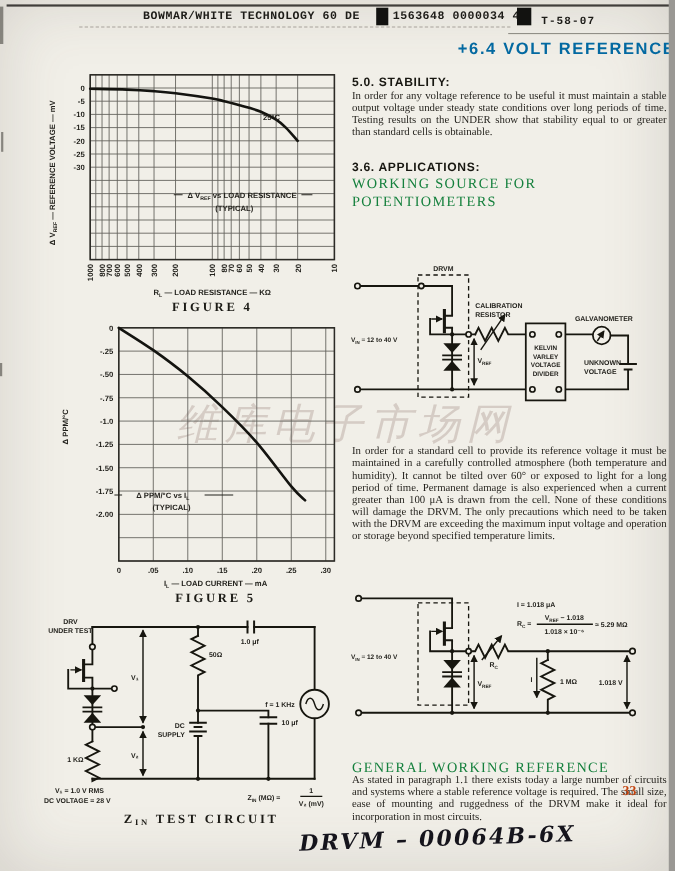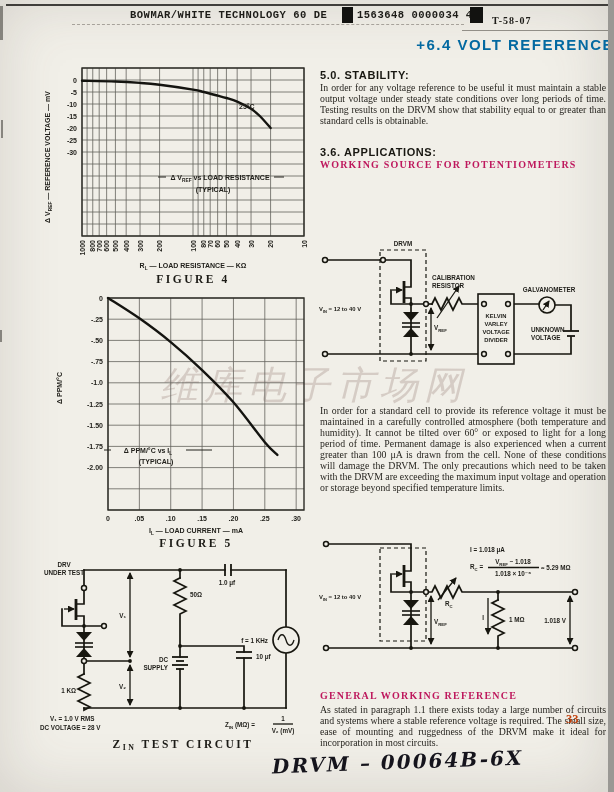--- a/index.html
+++ b/index.html
@@ -12,21 +12,21 @@
   .blk{background:#121210;}
   .mono{font-family:"Liberation Mono","DejaVu Sans Mono",monospace;font-weight:bold;}
   .hdr-dash{border-top:1px dashed #6e6a62;opacity:.55;}
   .hdr-rule{background:#55524b;opacity:.6;height:1px;}
   .edge-mark{background:#3a3833;opacity:.55;}
   
   .title{left:0;top:36px;width:614px;text-align:right;font-size:15px;font-weight:bold;
          letter-spacing:1.5px;color:#0369a1;}
   
   .h-num{font-size:11px;font-weight:bold;letter-spacing:.6px;color:#181711;}
-  .h-serif{font-family:"Liberation Serif","DejaVu Serif",serif;font-size:10px;letter-spacing:1.2px;color:#be185d;font-weight:bold;}
+  .h-serif{font-family:"Liberation Serif","DejaVu Serif",serif;font-size:13px;letter-spacing:1.2px;color:#15803d;}
   .body{font-family:"Liberation Serif","DejaVu Serif",serif;font-size:9.8px;line-height:11px;
         text-align:justify;color:#211f1a;width:286px;}
   
   svg text{font-family:"Liberation Sans","DejaVu Sans",sans-serif;}
   .tick{font-size:7px;font-weight:bold;fill:#23221d;}
   .axis{font-size:7px;font-weight:bold;fill:#23221d;}
   .figcap{font-family:"Liberation Serif","DejaVu Serif",serif;font-weight:bold;font-size:11.5px;
           letter-spacing:2.5px;fill:#1c1b16;}
   .cl{font-size:6.3px;font-weight:bold;fill:#1e1d18;}
   .cls{font-size:5.8px;font-weight:bold;fill:#1e1d18;}
@@ -54,21 +54,21 @@
 
   <div class="abs topline"></div>
   <div class="abs edge-mark" style="left:0;top:6px;width:3px;height:34px;"></div>
   <div class="abs edge-mark" style="left:1px;top:120px;width:2px;height:18px;"></div>
   <div class="abs edge-mark" style="left:0;top:330px;width:2px;height:12px;"></div>
 
   <div class="abs mono" style="left:130px;top:9px;font-size:10.5px;letter-spacing:.5px;">BOWMAR/WHITE TECHNOLOGY 60  DE</div>
   <div class="abs blk" style="left:342px;top:7px;width:11px;height:16px;"></div>
   <div class="abs mono" style="left:357px;top:9px;font-size:10.5px;letter-spacing:.5px;">1563648 0000034 4</div>
   <div class="abs blk" style="left:470px;top:7px;width:13px;height:16px;"></div>
-  <div class="abs mono" style="left:492px;top:15px;font-size:10px;letter-spacing:1px;font-family:Liberation Serif, serif;">T-58-07</div>
+  <div class="abs mono" style="left:492px;top:15px;font-size:10px;letter-spacing:1px;">T-58-07</div>
   <div class="abs hdr-dash" style="left:72px;top:24px;width:392px;height:0;"></div>
   <div class="abs hdr-rule" style="left:462px;top:30px;width:152px;"></div>
 
   <div class="abs title">+6.4 VOLT REFERENCE</div>
 
   <div class="abs watermark">维库电子市场网</div>
 
   <svg id="figure4" class="abs" style="left:20px;top:62px;" width="292" height="226" viewBox="0 0 292 226">
       <line x1="62" y1="6" x2="62" y2="174" stroke="#63625c" stroke-width="0.8"></line>
       <line x1="67.07908145223496" y1="6" x2="67.07908145223496" y2="174" stroke="#63625c" stroke-width="0.8"></line>
@@ -180,21 +180,21 @@
       <text x="176" y="245" text-anchor="middle" class="axis"><tspan>I</tspan><tspan dy="1.8" font-size="68%">L</tspan><tspan dy="-1.8"> — LOAD CURRENT — mA</tspan></text>
       <text x="42" y="100" text-anchor="middle" class="axis" transform="rotate(-90 42 100)"><tspan>Δ PPM/°C</tspan></text>
       <text x="128" y="165" text-anchor="middle" class="axis"><tspan>Δ PPM/°C vs I</tspan><tspan dy="1.8" font-size="68%">L</tspan></text>
       <text x="136" y="176" text-anchor="middle" class="axis"><tspan>(TYPICAL)</tspan></text>
       <line x1="84" y1="162" x2="91" y2="162" stroke="#23221d" stroke-width="1"></line>
       <line x1="166" y1="162" x2="192" y2="162" stroke="#23221d" stroke-width="1"></line>
       <text x="176" y="259" text-anchor="middle" class="figcap">FIGURE 5</text>
     </svg>
 
   <div class="abs h-num" style="left:320px;top:69px;">5.0. STABILITY:</div>
-  <div class="abs body" style="left:320px;top:82px;">In order for any voltage reference to be useful it must maintain a stable output voltage under steady state conditions over long periods of time. Testing results on the DRVM show that stability equal to or greater than standard cells is obtainable.</div>
+  <div class="abs body" style="left:320px;top:82px;">In order for any voltage reference to be useful it must maintain a stable output voltage under steady state conditions over long periods of time. Testing results on the UNDER show that stability equal to or greater than standard cells is obtainable.</div>
 
   <div class="abs h-num" style="left:320px;top:146px;">3.6. APPLICATIONS:</div>
   <div class="abs h-serif" style="left:320px;top:159px;">WORKING SOURCE FOR POTENTIOMETERS</div>
 
   <svg class="abs" style="left:318px;top:228px;" width="296" height="166" viewBox="0 0 296 166">
     <defs>
       <marker id="c1a" markerWidth="7" markerHeight="7" refX="5.2" refY="3" orient="auto-start-reverse" markerUnits="userSpaceOnUse" viewBox="0 0 6 6">
           <path d="M0 0L6 3L0 6Z" fill="#17160f"></path>
         </marker>
     </defs>

